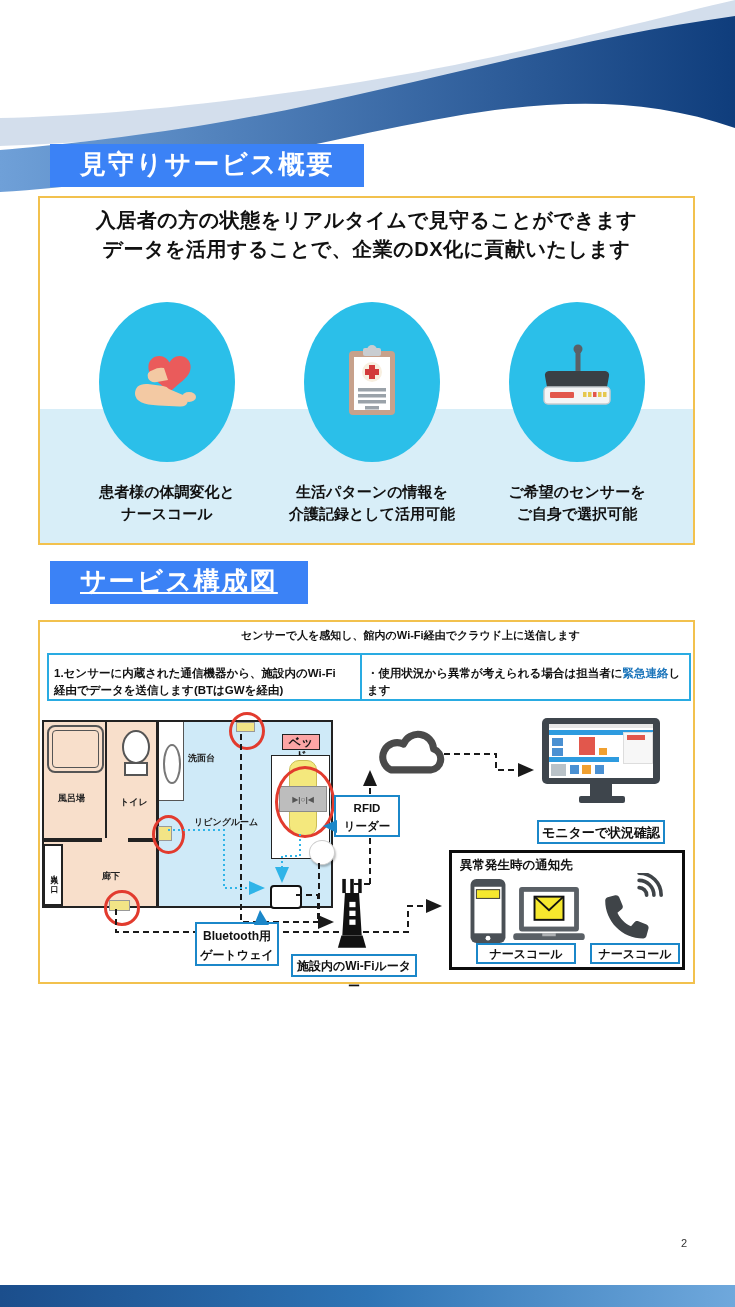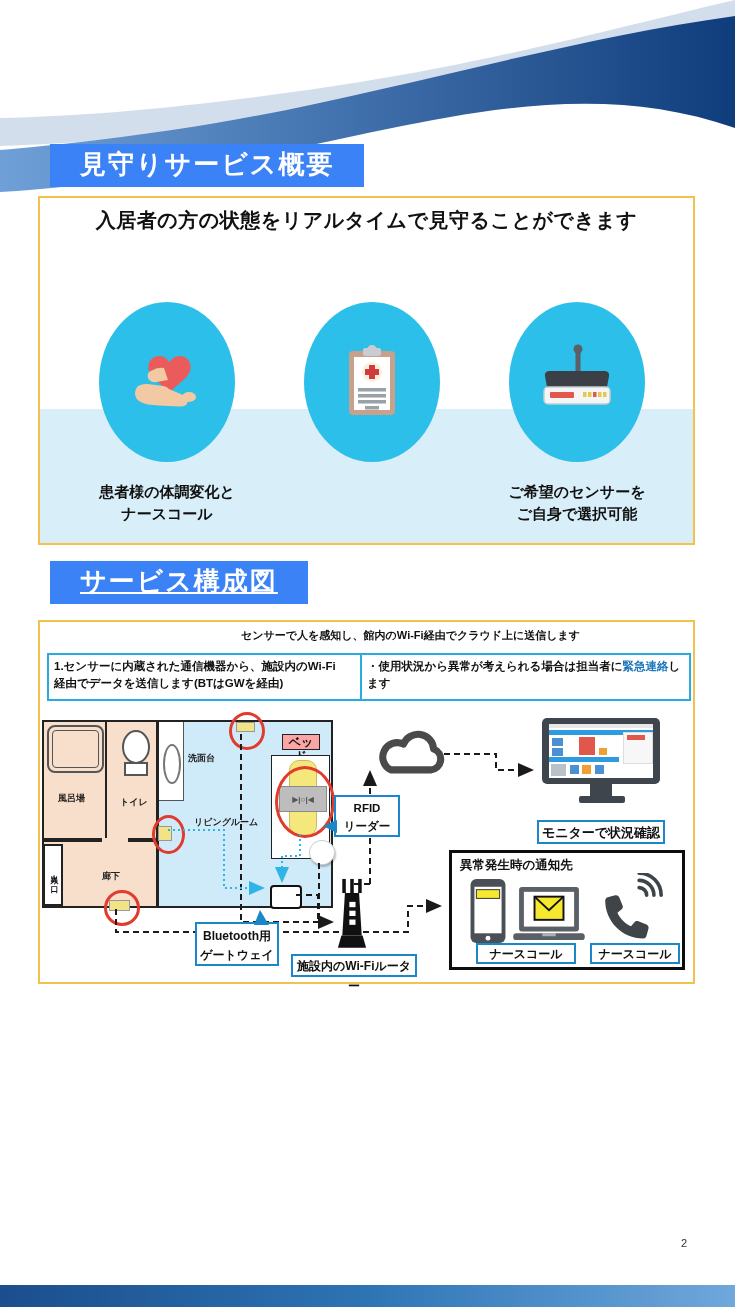--- a/index.html
+++ b/index.html
@@ -20,21 +20,21 @@
   .l1{top:9px;} .l2{top:38px;}
   .band{position:absolute;left:0;bottom:0;width:100%;height:134px;background:#D8EEF8;}
   .circle{position:absolute;top:104px;width:136px;height:160px;border-radius:50%;
           background:#2BBFE9;display:flex;align-items:center;justify-content:center;}
   .c1{left:59px;} .c2{left:264px;} .c3{left:469px;}
   .cap{position:absolute;top:283px;width:220px;text-align:center;font-weight:bold;font-size:15px;line-height:22px;}
   .cap1{left:17px;} .cap2{left:222px;} .cap3{left:427px;}
   
   .dtitle{position:absolute;top:6px;width:100%;text-align:center;font-weight:bold;font-size:11px;margin-left:44px;}
   .note{position:absolute;top:31px;border:2px solid #29ABE2;background:#fff;font-weight:bold;
-        font-size:11.5px;line-height:1.5;padding:3px 5px;box-sizing:border-box;}
+        font-size:11.5px;line-height:1.5;padding:10px 5px;box-sizing:border-box;}
   .note1{left:7px;width:322px;height:48px;}
   .note2{left:320px;width:331px;height:48px;}
   .blue-em{color:#1B75BB;}
   .floorplan{position:absolute;left:2px;top:98px;width:287px;height:184px;border:2px solid #222;
              background:#CFEAF8;box-sizing:content-box;}
   .fp-lbl{position:absolute;font-weight:bold;font-size:9px;color:#222;white-space:nowrap;}
   .fp-leftzone{position:absolute;left:0;top:0;width:112px;height:116px;background:#F8DFCB;
                border-right:3px solid #222;border-bottom:4px solid #222;}
   .fp-corridor{position:absolute;left:0;top:120px;width:112px;height:64px;background:#F8DFCB;border-right:3px solid #222;}
   .fp-doorgap{position:absolute;left:58px;top:114px;width:26px;height:8px;background:#F8DFCB;}
@@ -103,20 +103,21 @@
     </defs>
     <path d="M735,0 L735,52 C560,66 400,104 240,126 C150,138 60,144 0,146 L0,118 C100,116 220,104 360,82 C500,60 640,22 735,0 Z" fill="#AEC3DC" opacity="0.55"></path>
     <path d="M735,16 C560,40 380,96 210,124 C130,137 50,146 0,150 L0,192 C70,188 150,178 250,158 C430,122 580,74 735,128 Z" fill="url(#gradBlue)"></path>
   </svg>
 
   <div class="hdr hdr1">見守りサービス概要</div>
 
   <div class="panel box1">
     <div class="band"></div>
     <div class="lead l1">入居者の方の状態をリアルタイムで見守ることができます</div>
+    <div class="lead l2">データを活用することで、企業のDX化に貢献いたします</div>
 
     <div class="circle c1">
       <svg width="84" height="84" viewBox="0 0 84 84">
         <path d="M54.6 16c-5 0-8.3 3.1-10.1 6.4C42.7 19.1 39.4 16 34.4 16c-6.3 0-11 4.7-11 11 0 10.3 10.4 14.6 21.1 25.4C55.2 41.6 65.6 37.3 65.6 27c0-6.3-4.7-11-11-11z" fill="#EA5B5B"></path>
         <path d="M28 30 q-7 2 -5 8 q2 5 9 4 l11 -2 -4 -12 q-6 -1 -11 2 z" fill="#F3C9A3"></path>
         <path d="M10 54 q0 -11 13 -10 l15 2 q4 .5 6 3 l14 6 q6 2.5 4.5 7.5 q-1.5 4.5 -8 4 l-21 -1 q-23 -1 -23.5 -11.5 z" fill="#F3C9A3"></path>
         <ellipse cx="64" cy="57" rx="7" ry="5" fill="#F3C9A3"></ellipse>
       </svg>
     </div>
     <div class="circle c2">
@@ -145,20 +146,24 @@
         <rect x="53" y="52" width="3.5" height="5" fill="#E6C84F"></rect>
         <rect x="58" y="52" width="3.5" height="5" fill="#E2574C"></rect>
         <rect x="63" y="52" width="3.5" height="5" fill="#E6C84F"></rect>
         <rect x="68" y="52" width="3.5" height="5" fill="#E6C84F"></rect>
       </svg>
     </div>
 
     <div class="cap cap1">
       <div>患者様の体調変化と</div>
       <div>ナースコール</div>
+    </div>
+    <div class="cap cap2">
+      <div>生活パターンの情報を</div>
+      <div>介護記録として活用可能</div>
     </div>
     <div class="cap cap3">
       <div>ご希望のセンサーを</div>
       <div>ご自身で選択可能</div>
     </div>
   </div>
 
   <div class="hdr hdr2">サービス構成図</div>
 
   <div class="panel box2">

